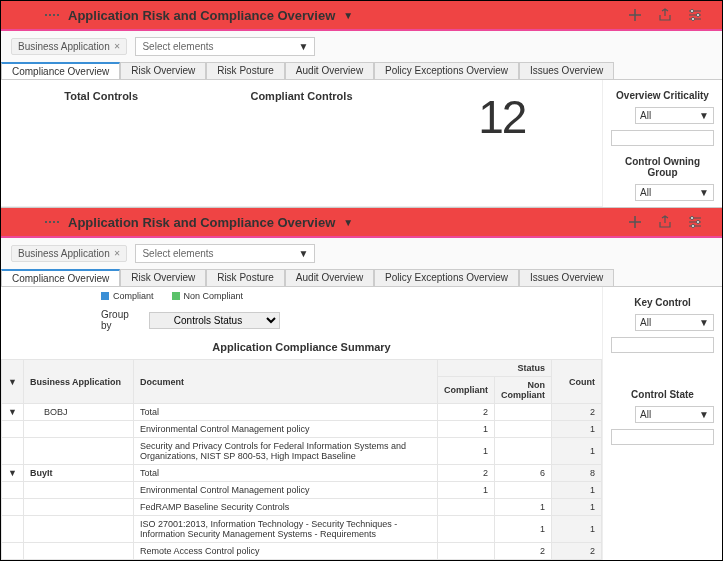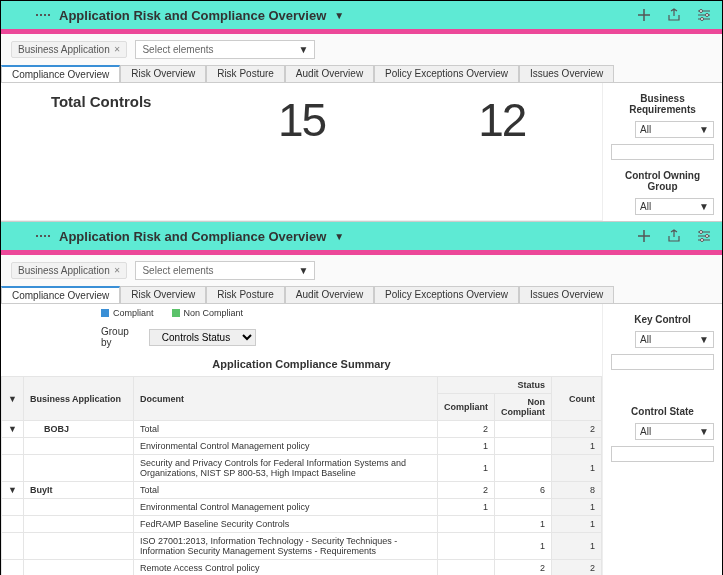--- a/index.html
+++ b/index.html
@@ -1,52 +1,52 @@
 <!DOCTYPE html>
 <html><head>
 <meta charset="utf-8">
 <style>
 * { box-sizing: border-box; margin: 0; padding: 0; }
 body { font-family: -apple-system, BlinkMacSystemFont, "Segoe UI", Arial, sans-serif; font-size: 11px; color: #333; background: #fff; width: 723px; }
 .panel { border: 1px solid #000; }
-.header-bar { display: flex; align-items: center; justify-content: space-between; background: #5eead4; border-bottom: 5px solid #ec4899; padding: 6px 10px; }
+.header-bar { display: flex; align-items: center; justify-content: space-between; background: #ef4444; border-bottom: 2px solid #ec4899; padding: 6px 19px; }
 .header-left { display: flex; align-items: center; gap: 8px; }
 .hamburger { display: inline-block; width: 14px; line-height: 3px; }
 .hamburger span { display: block; height: 2px; background: #555; margin-bottom: 2px; }
 .grid-icon { display: grid; grid-template-columns: 5px 5px; grid-template-rows: 5px 5px; gap: 2px; }
 .grid-icon span { border: 1px solid #555; }
 .page-title { font-size: 13px; font-weight: 600; }
 .title-dd { font-size: 10px; }
 .header-right { display: flex; align-items: center; gap: 14px; }
 .icon-btn { width: 16px; height: 16px; display: flex; align-items: center; justify-content: center; cursor: pointer; color: #555; }
 .filter-row { display: flex; align-items: center; gap: 8px; padding: 6px 10px; background: #fafafa; }
 .token { font-size: 10px; color: #555; border: 1px solid #ddd; background: #f2f2f2; padding: 2px 6px; border-radius: 2px; display: inline-flex; align-items: center; gap: 4px; }
 .token .x { font-size: 8px; color: #888; }
 .select { border: 1px solid #ccc; background: #fff; font-size: 10px; padding: 3px 6px; display: flex; align-items: center; justify-content: space-between; min-width: 160px; }
 .tabs { display: flex; border-bottom: 1px solid #ccc; background: #fafafa; padding-left: 0; }
 .tab { font-size: 10px; padding: 2px 10px; border: 1px solid #ccc; border-bottom: none; background: #f0f0f0; margin-right: 0; cursor: pointer; }
 .tab.active { background: #fff; border-top: 2px solid #3a8fd6; }
 .stats-row { display: flex; border-bottom: 1px solid #eee; }
 .stat { flex: 1; text-align: center; padding: 10px 0 18px; }
-.stat-label { font-size: 15px; font-weight: 600; margin-bottom: 14px; }
+.stat-label { font-size: 11px; font-weight: 600; margin-bottom: 14px; }
 .stat-value { font-size: 46px; font-weight: 400; letter-spacing: -2px; }
 .right-filters { width: 120px; padding: 6px 8px; border-left: 1px solid #eee; display: flex; flex-direction: column; gap: 6px; }
 .rf-label { font-size: 10px; text-align: center; font-weight: 600; margin-top: 4px; }
 .rf-select { border: 1px solid #ccc; font-size: 10px; padding: 2px 4px; display: flex; justify-content: space-between; align-items: center; margin-left: 24px; }
 .rf-blank { border: 1px solid #ccc; height: 16px; }
 .legend-row { display: flex; align-items: center; gap: 18px; padding: 4px 20px; font-size: 9px; }
 .legend-item { display: inline-flex; align-items: center; gap: 4px; }
 .sw { width: 8px; height: 8px; }
 .sw.blue { background: #3a8fd6; }
 .sw.green { background: #5bc26a; }
 .arc { width: 60px; height: 18px; background: radial-gradient(circle at 50% 100%, #fff 60%, transparent 61%), #3a8fd6; border-radius: 30px 30px 0 0; margin: 0 auto; }
 .content-wrap { display: flex; }
 .content-main { flex: 1; }
 .groupby-row { display: flex; align-items: center; gap: 20px; padding: 4px 20px; font-size: 10px; }
-.groupby-row select { font-size: 10px; border: 1px solid #ccc; padding: 1px 8px; }
+.groupby-row select { font-size: 10px; border: 1px solid #ccc; padding: 1px 20px; }
 .summary-title { text-align: center; font-size: 11px; font-weight: 600; padding: 6px 10px; }
 table.data { width: 100%; border-collapse: collapse; font-size: 9px; }
 table.data th, table.data td { border: 1px solid #e5e5e5; padding: 3px 6px; text-align: left; }
 table.data thead th { background: #f3f3f3; font-weight: 600; }
 table.data .num { text-align: right; width: 50px; }
 .muted { color: #666; }
 </style>
 </head>
 <body>
 
@@ -109,28 +109,28 @@
       <div class="tab">Policy Exceptions Overview</div>
       <div class="tab">Issues Overview</div>
     </div>
 
   <div style="display:flex;">
     <div class="stats-row" style="flex:1;">
       <div class="stat">
         <div class="stat-label">Total Controls</div>
       </div>
       <div class="stat">
-        <div class="stat-value">15</div>
+        <div class="stat-label">Compliant Controls</div>
       </div>
       <div class="stat">
         <div class="stat-value">12</div>
       </div>
     </div>
     <div class="right-filters">
-      <div class="rf-label">Business Requirements</div>
+      <div class="rf-label">Overview Criticality</div>
       <div class="rf-select">
           <span>All</span>
           <span>▼</span>
         </div>
       <div class="rf-blank"></div>
       <div class="rf-label">Control Owning Group</div>
       <div class="rf-select">
           <span>All</span>
           <span>▼</span>
         </div>
@@ -228,21 +228,21 @@
             <th rowspan="2" class="num">Count</th>
           </tr>
           <tr>
             <th class="num">Compliant</th>
             <th class="num">Non Compliant</th>
           </tr>
         </thead>
         <tbody id="summary-body">
             <tr>
               <td>▼</td>
-              <td style="font-weight: 700; padding-left: 20px;">BOBJ</td>
+              <td style="font-weight: 400; padding-left: 20px;">BOBJ</td>
               <td>Total</td>
               <td class="num">2</td>
               <td class="num"></td>
               <td class="num" style="background: rgb(243, 243, 243);">2</td>
             </tr>
             <tr>
               <td></td>
               <td style="font-weight: 400;"></td>
               <td>Environmental Control Management policy</td>
               <td class="num">1</td>

